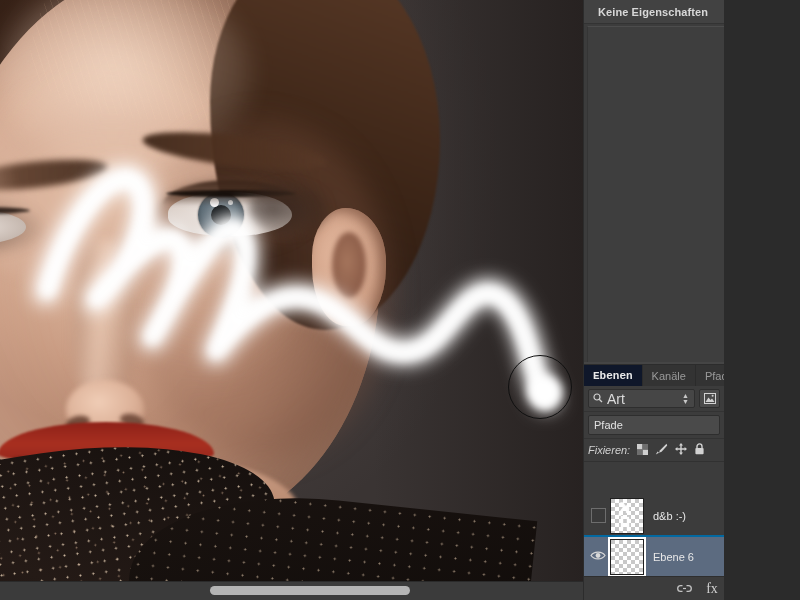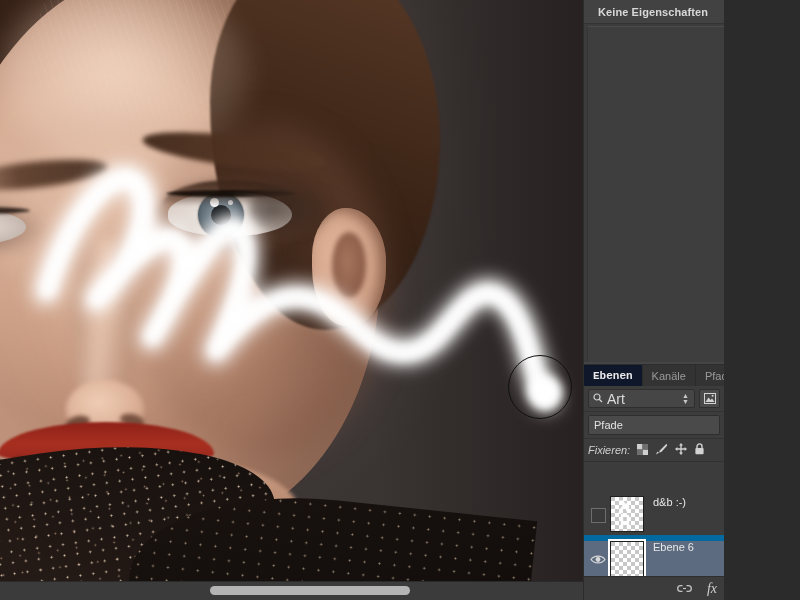--- a/index.html
+++ b/index.html
@@ -589,22 +589,23 @@
   .layer-list {
     position: absolute;
     left: 0; right: 0;
     top: 131px;
     bottom: 24px;
     background: #3c3c3c;
     overflow: hidden;
   }
   .layer-row {
     display: flex;
+    align-items: center;
     height: 39px;
-    border-bottom: 6px solid #0369a1;
+    border-bottom: 2px solid #0369a1;
     padding-left: 2px;
   }
   .layer-row.selected {
     background: #5c6b80;
   }
   .eye-cell {
     width: 24px;
     display: flex;
     align-items: center;
     justify-content: center;
@@ -652,21 +653,20 @@
   }
   .footer-icon {
     display: flex;
     align-items: center;
     justify-content: center;
     width: 16px; height: 16px;
     color: #c4c4c4;
   }
   .fx-glyph {
     font-family: "Liberation Serif", serif;
-    font-style: italic;
     font-size: 14px;
     color: #cfcfcf;
     line-height: 1;
   }
 </style>
 </head>
 <body>
 
 <div class="app">
 

